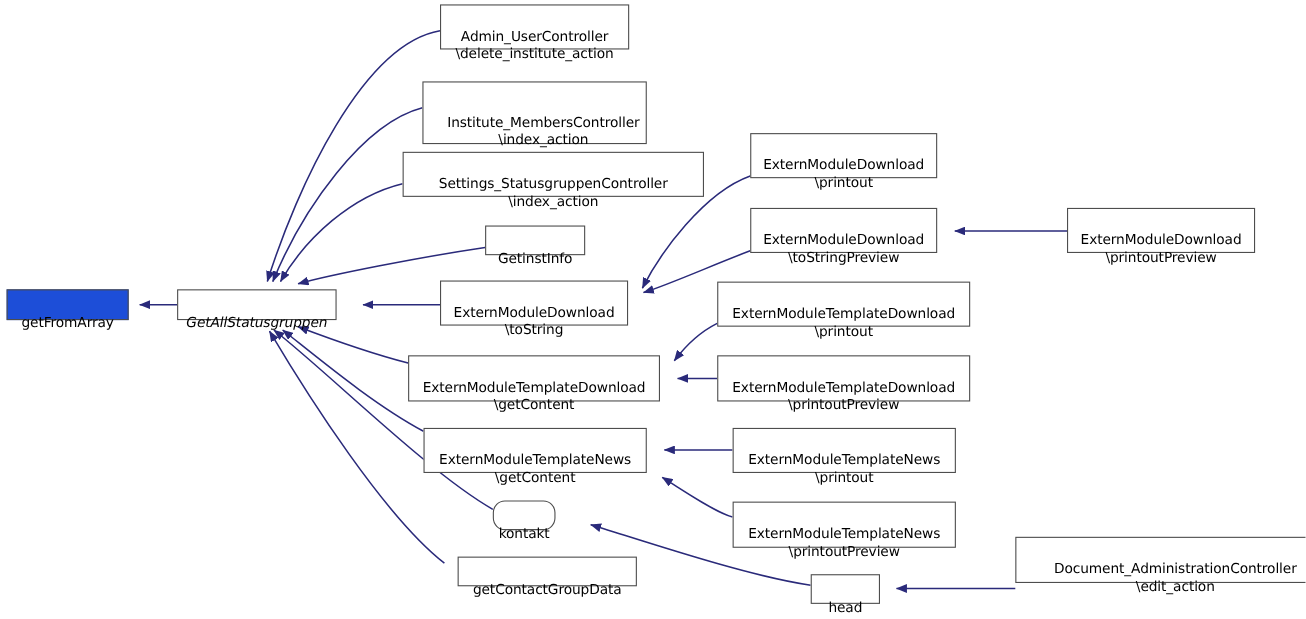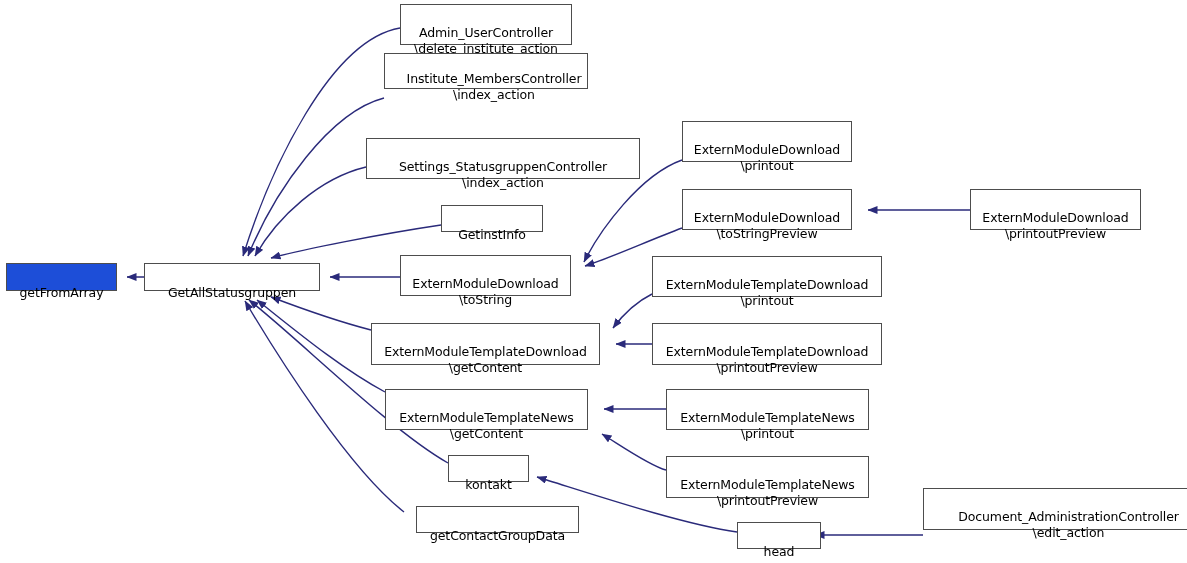--- a/index.html
+++ b/index.html
@@ -78,47 +78,47 @@
         <path d="M 652 294 C 640 300 625 312 613 328" fill="none" stroke="#2a2a7a" stroke-width="1.4" marker-end="url(#arrowhead)"></path>
         <path d="M 652 344 L 616 344" fill="none" stroke="#2a2a7a" stroke-width="1.4" marker-end="url(#arrowhead)"></path>
         <path d="M 666 409 L 604 409" fill="none" stroke="#2a2a7a" stroke-width="1.4" marker-end="url(#arrowhead)"></path>
         <path d="M 666 470 C 650 466 620 445 602 434" fill="none" stroke="#2a2a7a" stroke-width="1.4" marker-end="url(#arrowhead)"></path>
         <path d="M 737 532 C 680 524 580 490 537 477" fill="none" stroke="#2a2a7a" stroke-width="1.4" marker-end="url(#arrowhead)"></path>
         <path d="M 923 535 L 815 535" fill="none" stroke="#2a2a7a" stroke-width="1.4" marker-end="url(#arrowhead)"></path>
       </g>
   </svg>
   <div id="node-layer">
       <div class="node highlight" style="left: 6px; top: 263px; width: 111px; height: 28px;"><span class="label">getFromArray</span></div>
-      <div class="node" style="left: 144px; top: 263px; width: 176px; height: 28px;"><span class="label">GetAllStatusgruppen</span></div>
+      <div class="node" style="left: 161px; top: 263px; width: 145px; height: 28px; font-style: italic;"><span class="label">GetAllStatusgruppen</span></div>
       <div class="node" style="left: 400px; top: 4px; width: 172px; height: 41px;"><span class="label">Admin_UserController
 \delete_institute_action</span></div>
-      <div class="node" style="left: 384px; top: 53px; width: 204px; height: 36px; padding-left: 16px;"><span class="label">Institute_MembersController
+      <div class="node" style="left: 384px; top: 74px; width: 204px; height: 57px; padding-left: 16px;"><span class="label">Institute_MembersController
 \index_action</span></div>
       <div class="node" style="left: 366px; top: 138px; width: 274px; height: 41px;"><span class="label">Settings_StatusgruppenController
 \index_action</span></div>
-      <div class="node" style="left: 441px; top: 205px; width: 102px; height: 27px;"><span class="label">GetinstInfo</span></div>
+      <div class="node" style="left: 441px; top: 205px; width: 91px; height: 27px;"><span class="label">GetinstInfo</span></div>
       <div class="node" style="left: 400px; top: 255px; width: 171px; height: 41px;"><span class="label">ExternModuleDownload
 \toString</span></div>
       <div class="node" style="left: 371px; top: 323px; width: 229px; height: 42px;"><span class="label">ExternModuleTemplateDownload
 \getContent</span></div>
       <div class="node" style="left: 385px; top: 389px; width: 203px; height: 41px;"><span class="label">ExternModuleTemplateNews
 \getContent</span></div>
-      <div class="node" style="left: 448px; top: 455px; width: 81px; height: 27px;"><span class="label">kontakt</span></div>
+      <div class="node" style="left: 448px; top: 455px; width: 57px; height: 27px; border-radius: 11px;"><span class="label">kontakt</span></div>
       <div class="node" style="left: 416px; top: 506px; width: 163px; height: 27px;"><span class="label">getContactGroupData</span></div>
       <div class="node" style="left: 682px; top: 121px; width: 170px; height: 41px;"><span class="label">ExternModuleDownload
 \printout</span></div>
       <div class="node" style="left: 682px; top: 189px; width: 170px; height: 41px;"><span class="label">ExternModuleDownload
 \toStringPreview</span></div>
       <div class="node" style="left: 652px; top: 256px; width: 230px; height: 41px;"><span class="label">ExternModuleTemplateDownload
 \printout</span></div>
       <div class="node" style="left: 652px; top: 323px; width: 230px; height: 42px;"><span class="label">ExternModuleTemplateDownload
 \printoutPreview</span></div>
       <div class="node" style="left: 666px; top: 389px; width: 203px; height: 41px;"><span class="label">ExternModuleTemplateNews
 \printout</span></div>
       <div class="node" style="left: 666px; top: 456px; width: 203px; height: 42px;"><span class="label">ExternModuleTemplateNews
 \printoutPreview</span></div>
-      <div class="node" style="left: 737px; top: 522px; width: 84px; height: 27px;"><span class="label">head</span></div>
+      <div class="node" style="left: 737px; top: 522px; width: 63px; height: 27px;"><span class="label">head</span></div>
       <div class="node" style="left: 970px; top: 189px; width: 171px; height: 41px;"><span class="label">ExternModuleDownload
 \printoutPreview</span></div>
       <div class="node" style="left: 923px; top: 488px; width: 291px; height: 42px;"><span class="label">Document_AdministrationController
 \edit_action</span></div>
     </div>
 </div>
 
 </body></html>

